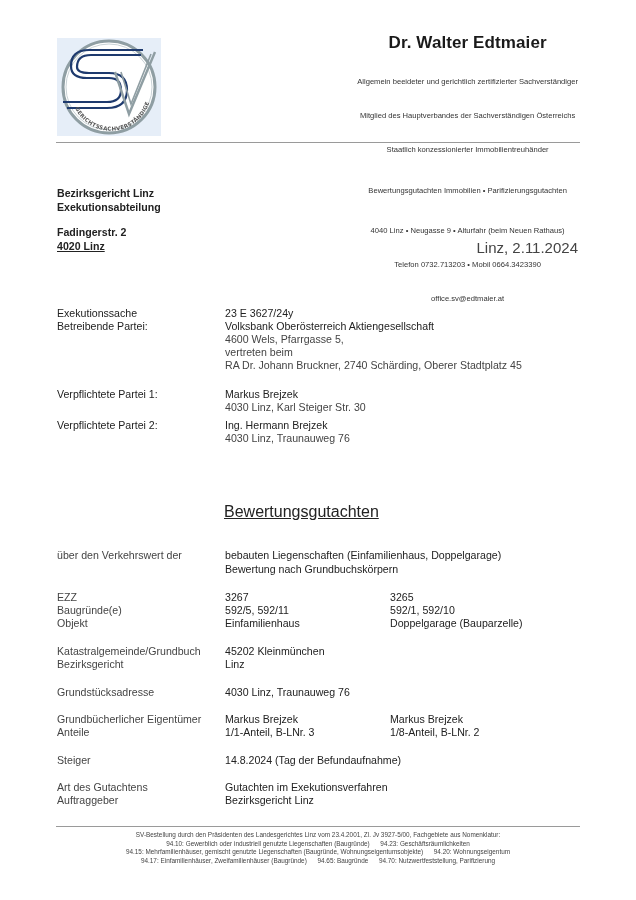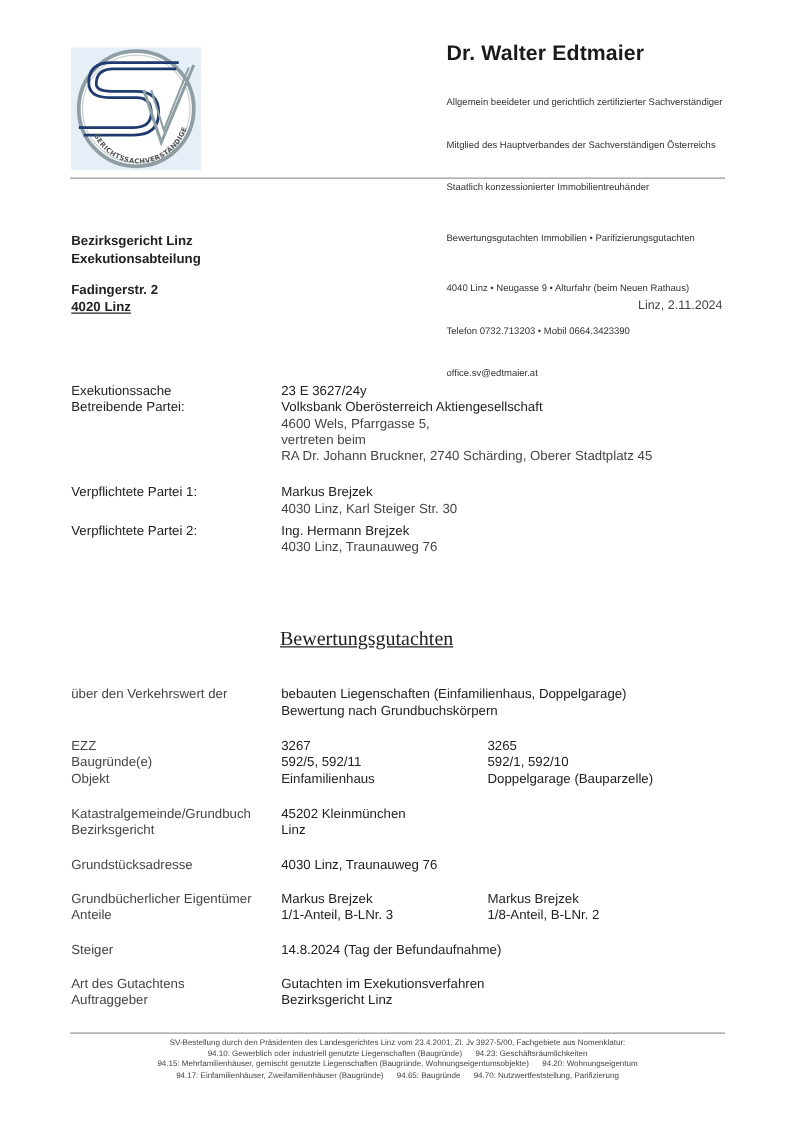--- a/index.html
+++ b/index.html
@@ -1,36 +1,36 @@
 <!DOCTYPE html>
 <html><head>
 <meta charset="utf-8">
 <style>
   html, body { margin:0; padding:0; background:#ffffff; }
   body { width:636px; height:900px; position:relative; overflow:hidden;
          font-family:"Liberation Sans", sans-serif; color:#222; }
   .abs { position:absolute; }
   .logo { left:57px; top:38px; width:104px; height:98px; background:#e6eef8; }
   .logo svg { display:block; }
-  .hdr-right { right:58px; top:33px; text-align:left; }
+  .hdr-right { right:58px; top:33px; text-align:center; }
   .hdr-name { font-size:17px; font-weight:bold; color:#1a1a1a; letter-spacing:0.1px; margin-bottom:2px; }
   .hdr-line { font-size:7.6px; line-height:10.2px; color:#333; white-space:nowrap;margin-top:24px; }
   .hdr-gap { height:6px; }
   .hrule { left:56px; width:524px; height:1px; background:#9a9a9a; }
   .court { left:57px; top:187px; font-size:10.6px; font-weight:bold; line-height:13.5px; color:#222; }
   .court .gap { height:12px; }
   .court u { text-decoration:underline; }
-  .date { right:58px; top:239px; font-size:10px; color:#444; }
+  .date { right:58px; top:239px; font-size:15px; color:#444; }
   .row { position:absolute; left:57px; font-size:10.6px; line-height:13.2px; }
   .lbl { position:absolute; left:0; white-space:nowrap; }
   .val { position:absolute; left:168px; white-space:nowrap; }
   .val2 { position:absolute; left:333px; white-space:nowrap; }
   .b { font-weight:normal; color:#222; }
   .n { font-weight:normal; color:#444; }
-  .title { left:224px; top:503px; font-size:16px; text-decoration:underline; color:#222;font-family:Liberation Serif, serif; }
+  .title { left:224px; top:503px; font-size:16px; text-decoration:underline; color:#222; }
   .footer { left:56px; width:524px; top:831px; text-align:center; font-size:6.4px; line-height:8.6px; color:#444; }
 </style>
 </head>
 <body>
 
 <div class="abs logo">
   <svg width="104" height="98" viewBox="0 0 104 98">
     <circle cx="52" cy="49" r="46" fill="#ffffff" stroke="#8f9ea3" stroke-width="3"></circle>
     <circle cx="52" cy="49" r="43" fill="none" stroke="#c9d2d6" stroke-width="1"></circle>
 

